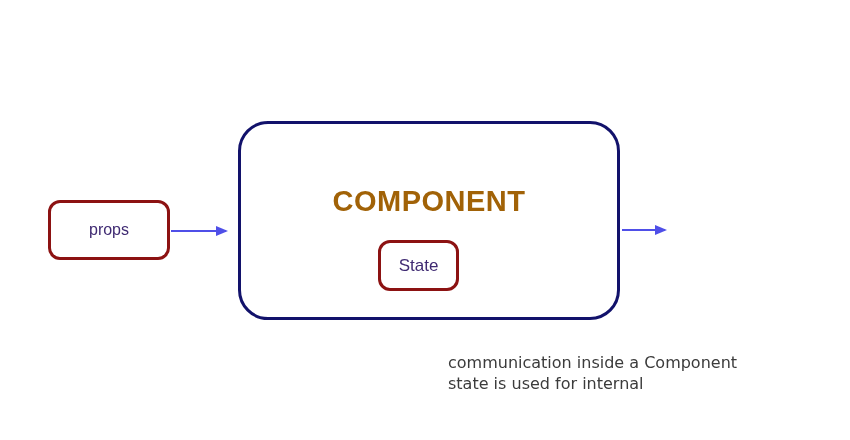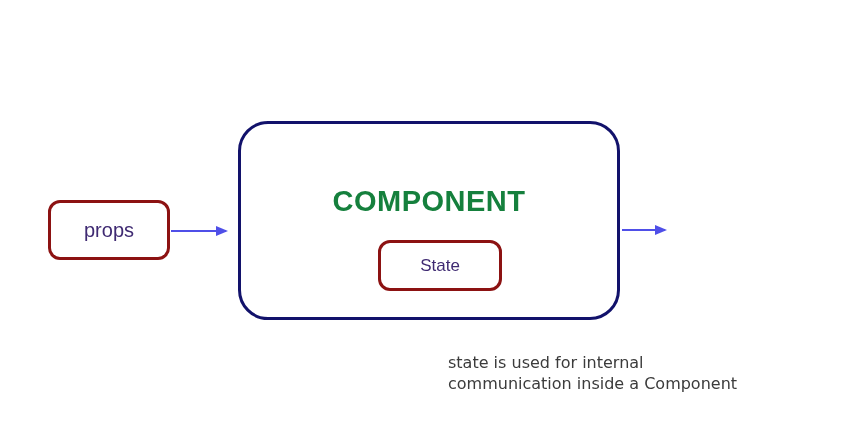--- a/index.html
+++ b/index.html
@@ -17,21 +17,21 @@
   }
   .node {
     position: absolute;
     border: 3px solid #8c1212;
     border-radius: 12px;
     background: #ffffff;
     display: flex;
     align-items: center;
     justify-content: center;
     color: #3f2a72;
-    font-size: 20px;
+    font-size: 16px;
     box-sizing: border-box;
   }
   .props-box {
     left: 48px;
     top: 200px;
     width: 122px;
     height: 60px;
   }
   .dom-box {
     left: 678px;
@@ -51,27 +51,27 @@
     box-sizing: border-box;
   }
   .component-title {
     position: absolute;
     left: 0;
     right: 0;
     top: 61px;
     text-align: center;
     font-size: 29px;
     font-weight: bold;
-    color: #15803d;
+    color: #a16207;
     letter-spacing: 0.5px;
   }
   .state-box {
     left: 378px;
     top: 240px;
-    width: 124px;
+    width: 81px;
     height: 51px;
     font-size: 17px;
   }
   .arrows-layer {
     position: absolute;
     left: 0;
     top: 0;
     width: 850px;
     height: 440px;
     pointer-events: none;
@@ -112,17 +112,17 @@
     </defs>
     <g>
       <line x1="171" y1="231" x2="226" y2="231" stroke="#4f4fe8" stroke-width="2.2" marker-end="url(#arrowhead)"></line>
     </g>
     <g>
       <line x1="622" y1="230" x2="665" y2="230" stroke="#4f4fe8" stroke-width="2.2" marker-end="url(#arrowhead)"></line>
     </g>
   </svg>
 
   <div class="caption">
+    <div>communication inside a Component</div>
     <div>state is used for internal</div>
-    <div>communication inside a Component</div>
   </div>
 
 </div>
 
 </body></html>

